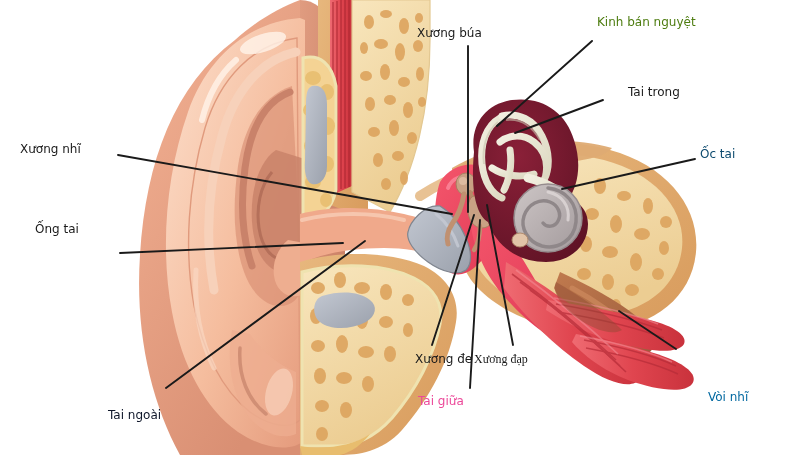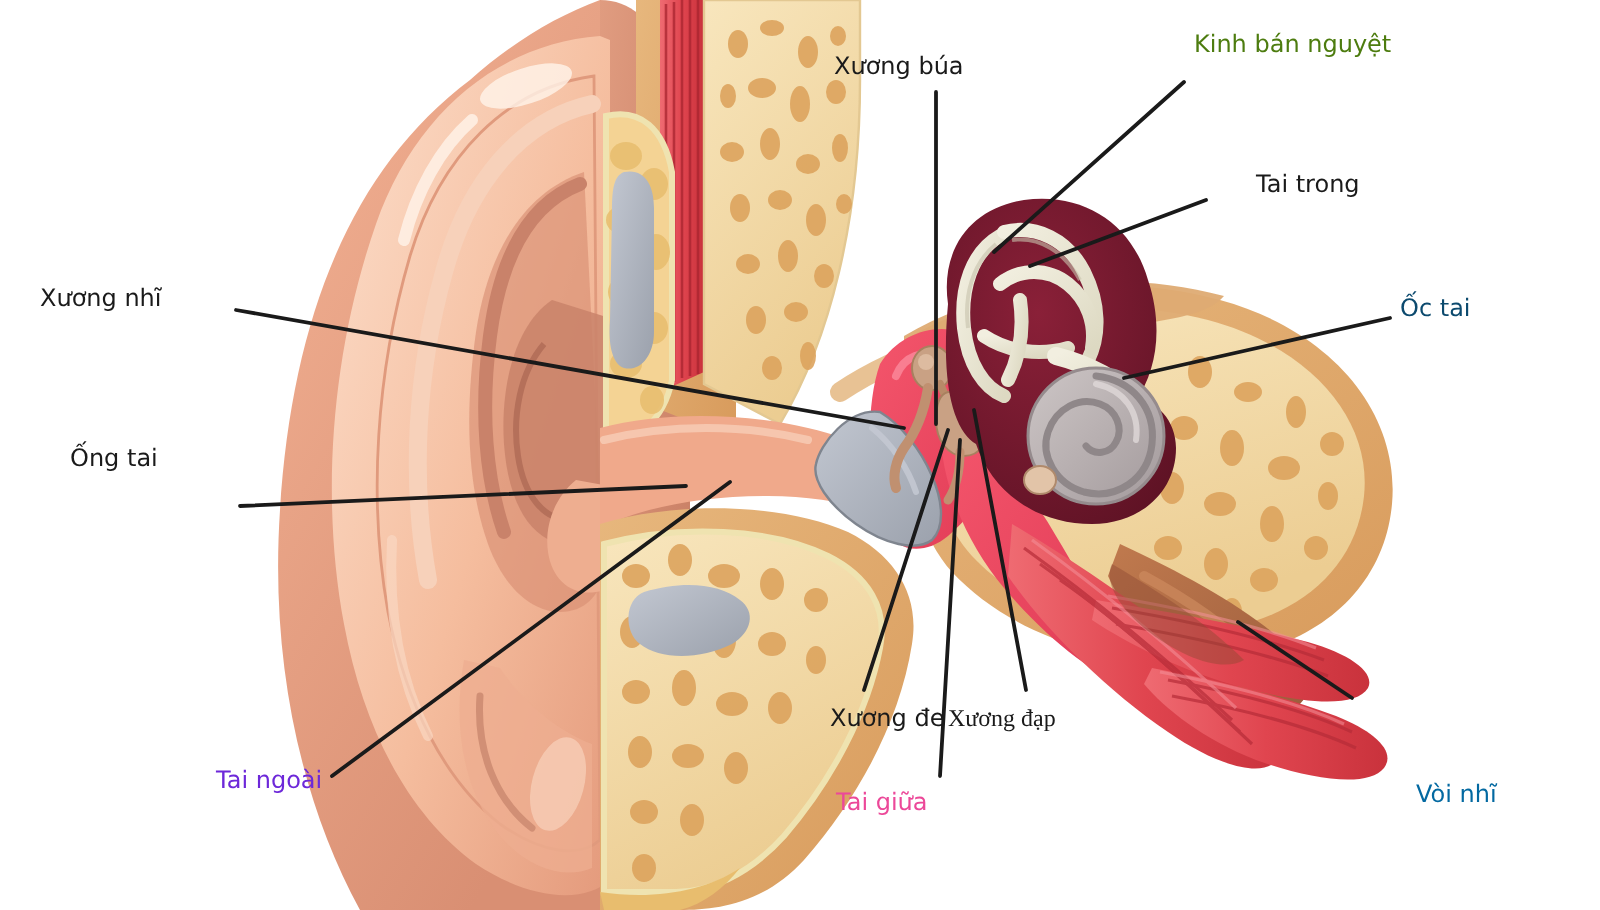--- a/index.html
+++ b/index.html
@@ -351,21 +351,21 @@
         <line x1="676" y1="349" x2="619" y2="311" stroke="#1a1a1a"></line>
         <line x1="432" y1="345" x2="474" y2="215" stroke="#1a1a1a"></line>
         <line x1="513" y1="345" x2="487" y2="205" stroke="#1a1a1a"></line>
         <line x1="470" y1="388" x2="480" y2="220" stroke="#1a1a1a"></line>
       </g>
   </svg>
 
   <div id="labels">
       <div class="lbl" style="left: 20px; top: 143px; color: rgb(26, 26, 26);">Xương nhĩ</div>
       <div class="lbl" style="left: 35px; top: 223px; color: rgb(26, 26, 26);">Ống tai</div>
-      <div class="lbl" style="left: 108px; top: 384px; color: #6d28d9;">Tai ngoài</div>
+      <div class="lbl" style="left: 108px; top: 409px; color: #0f172a;">Tai ngoài</div>
       <div class="lbl" style="left: 417px; top: 27px; color: rgb(26, 26, 26);">Xương búa</div>
       <div class="lbl" style="left: 597px; top: 16px; color: #4d7c0f;">Kinh bán nguyệt</div>
       <div class="lbl" style="left: 628px; top: 86px; color: rgb(26, 26, 26);">Tai trong</div>
       <div class="lbl" style="left: 700px; top: 148px; color: #0c4a6e;">Ốc tai</div>
       <div class="lbl" style="left: 708px; top: 353px; color: #0369a1; margin-top: 38px;">Vòi nhĩ</div>
       <div class="lbl" style="left: 378px; top: 353px; color: rgb(26, 26, 26); margin-left: 37px;">Xương đe</div>
       <div class="lbl" style="left: 474px; top: 353px; color: rgb(26, 26, 26); font-family: Liberation Serif, serif;">Xương đạp</div>
       <div class="lbl" style="left: 418px; top: 395px; color: #ec4899;">Tai giữa</div>
     </div>
 

